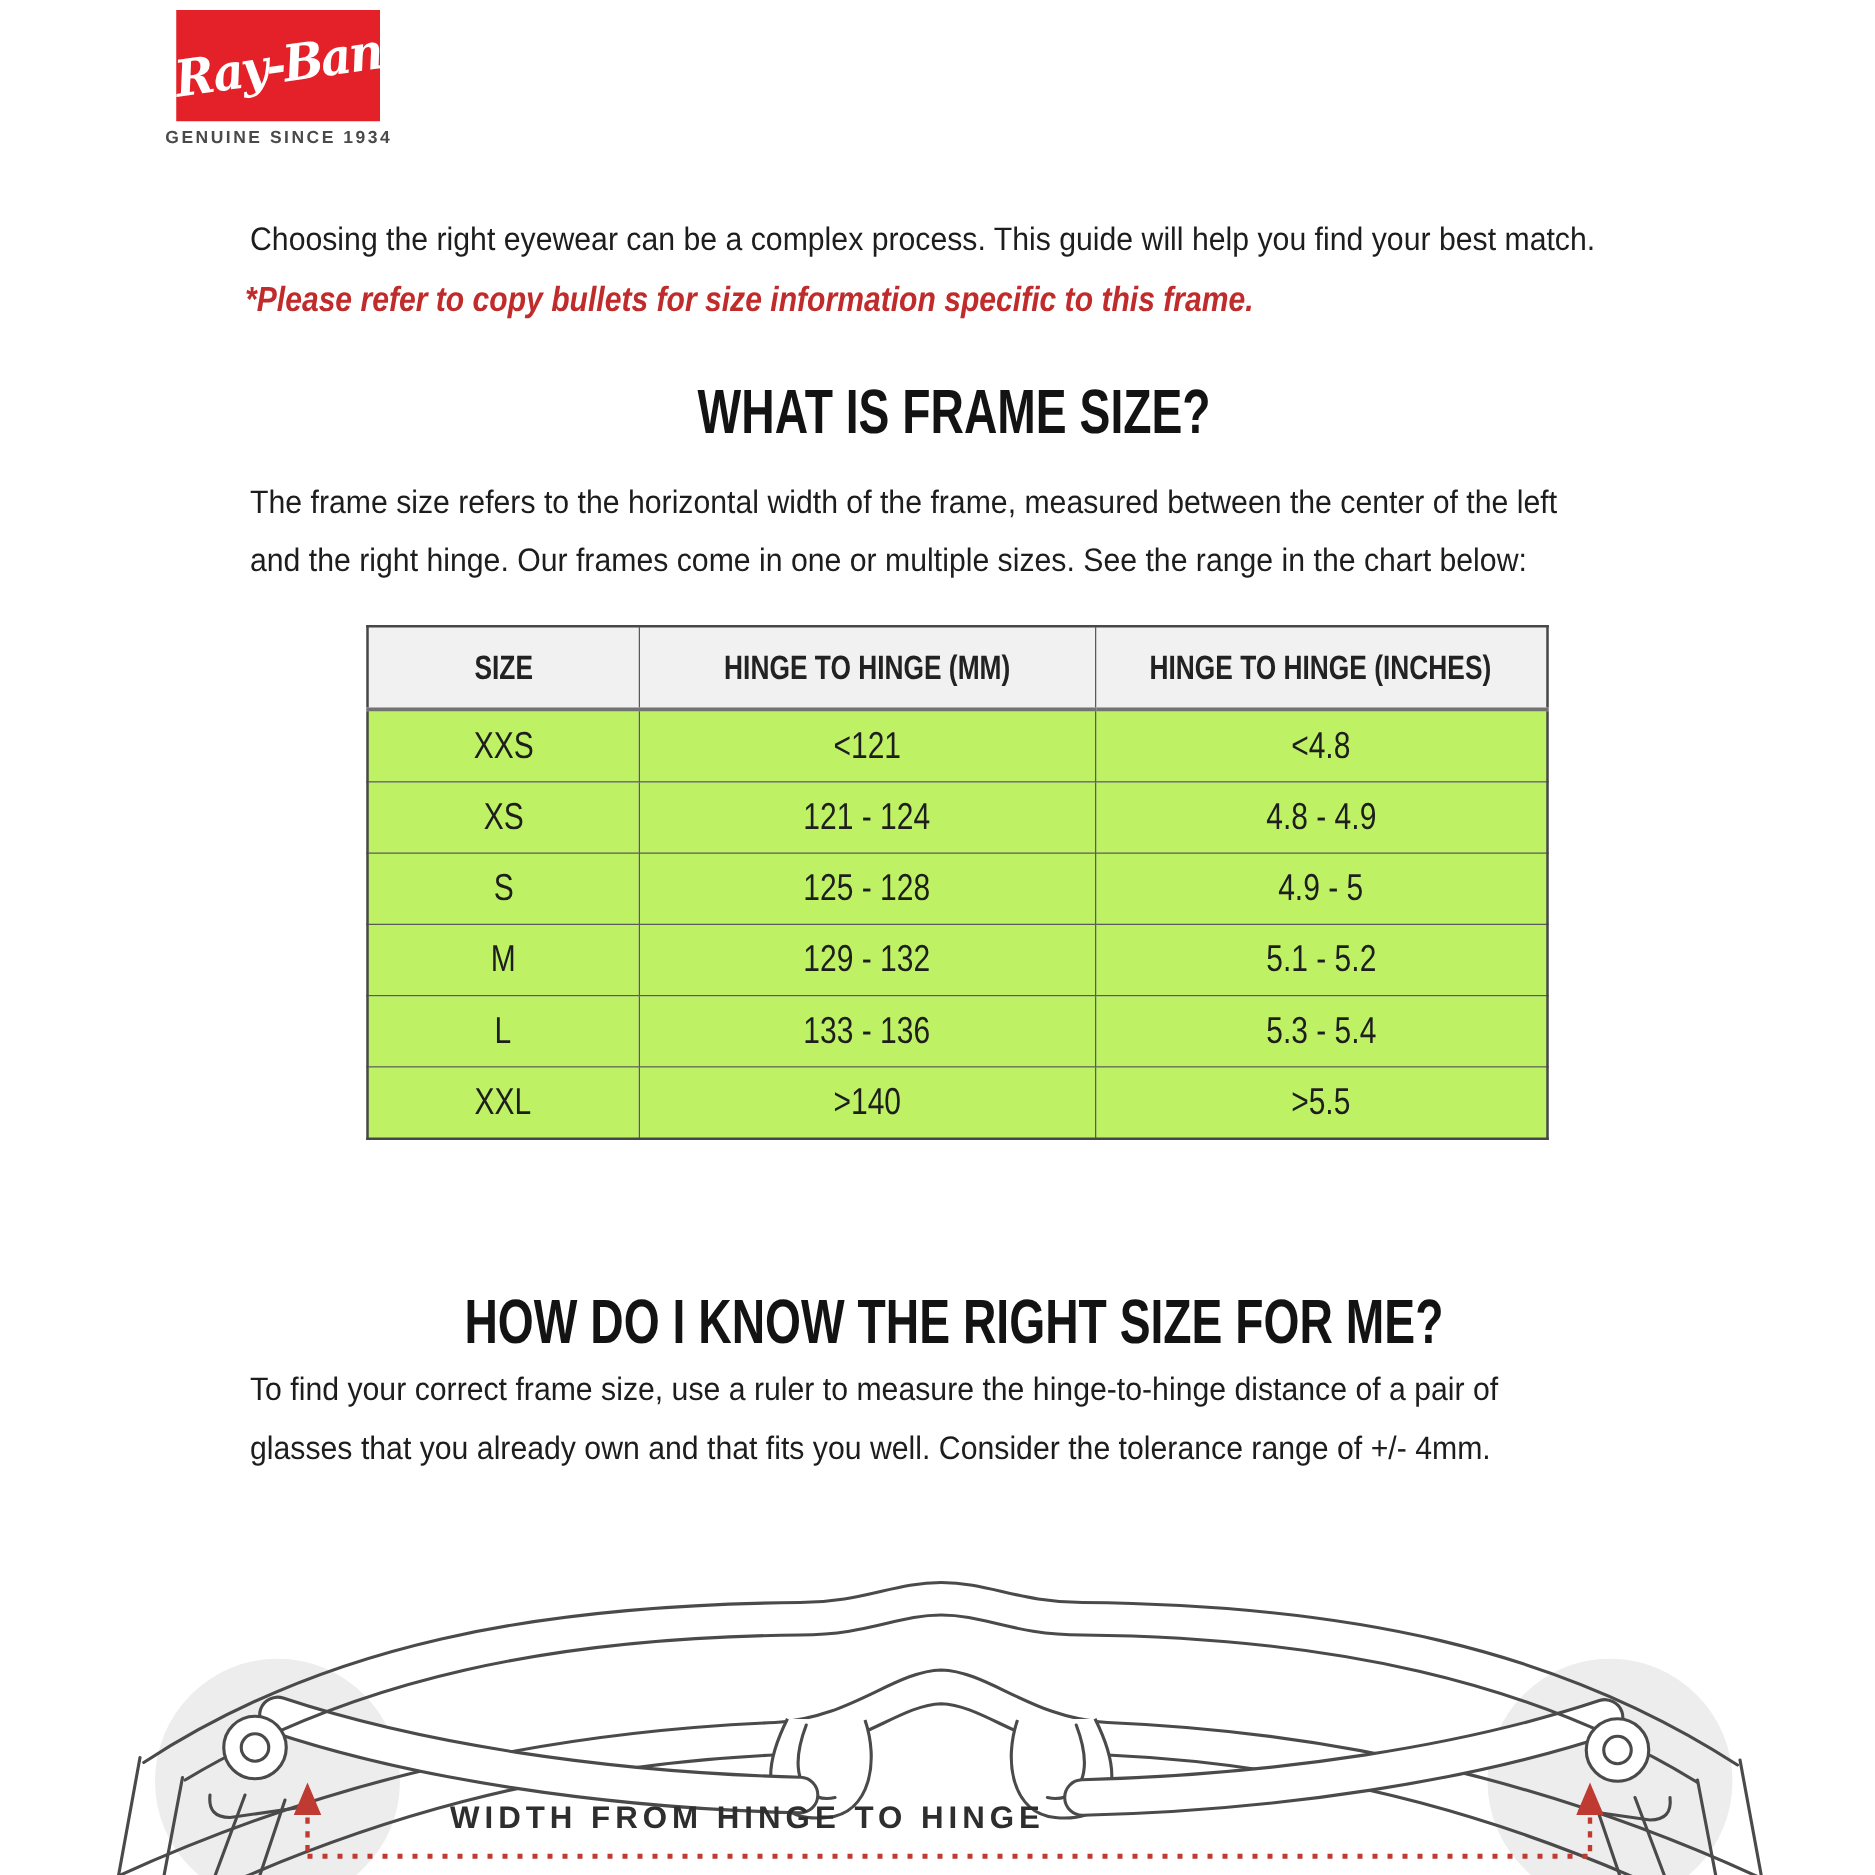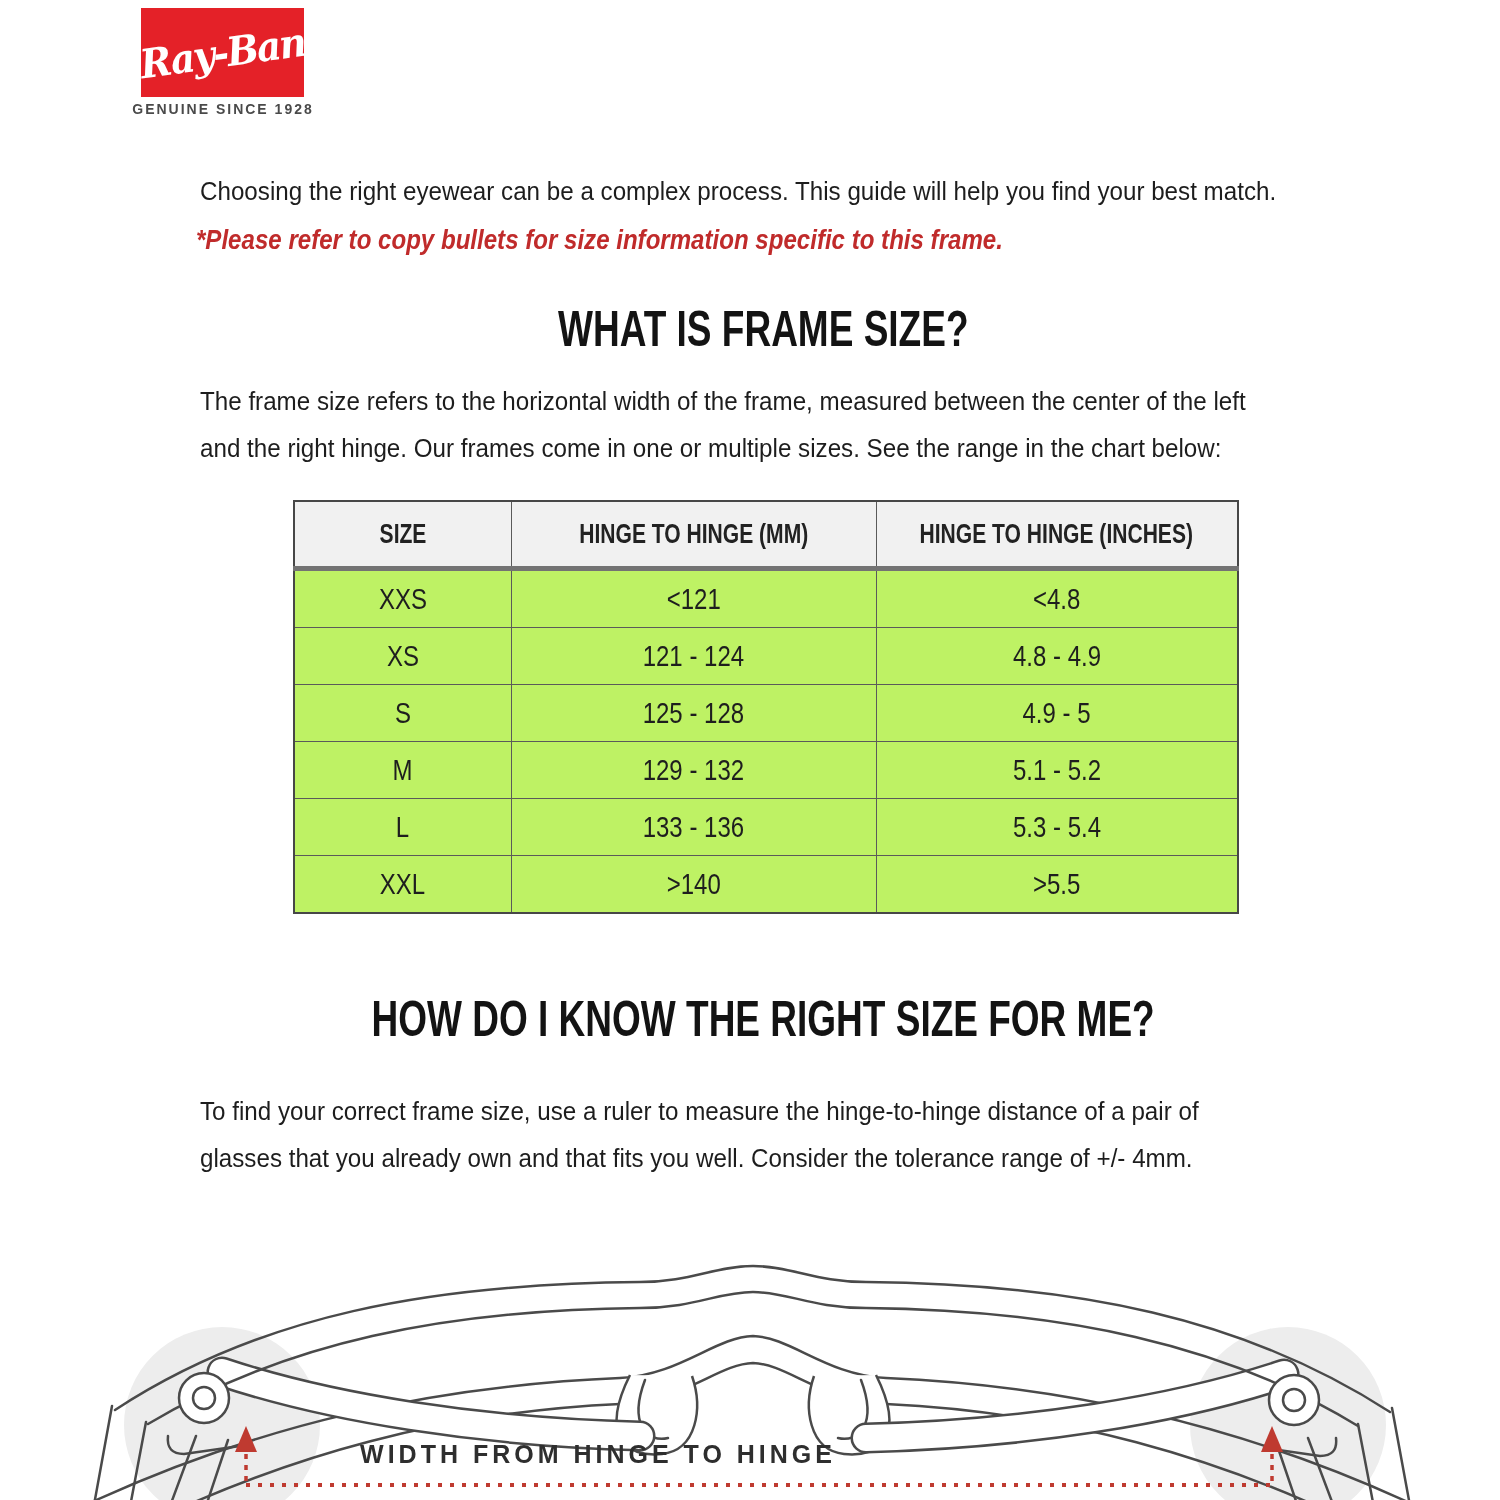--- a/index.html
+++ b/index.html
@@ -25,21 +25,21 @@
   .cond-title{
     display:inline-block;transform:scaleX(.70);transform-origin:50% 50%;
     font-size:78px;font-weight:bold;letter-spacing:0px;color:#131313;line-height:1;
   }
   .cond-h{
     display:inline-block;transform:scaleX(.74);transform-origin:50% 50%;
     font-size:50px;font-weight:bold;color:#131313;line-height:1;
   }
   .page-title{top:70px;}
   .h-frame{top:304px;}
-  .h-right{top:994px;}
+  .h-right{top:1032px;}
   
   .body-text{
     position:absolute;left:200px;font-size:26px;line-height:47px;color:#1d1d1d;
     transform:scaleX(.93);transform-origin:0 50%;white-space:pre;
   }
   .intro{top:168px;}
   .p-frame{top:378px;}
   .p-right{top:1088px;}
   .note{
     position:absolute;left:196px;top:224px;font-size:28px;font-weight:bold;font-style:italic;
@@ -52,21 +52,21 @@
   }
   .size-table col.c1{width:217px;}
   .size-table col.c2{width:365px;}
   .size-table col.c3{width:362px;}
   .size-table th,.size-table td{
     border:1px solid #5a5a5a;text-align:center;vertical-align:middle;padding:0;
   }
   .size-table{border:2px solid #474747;}
   .size-table th{
     height:64px;background:#f1f1f1;font-size:27px;font-weight:bold;color:#222;
-    border-bottom:5px solid #737373;
+    border-bottom:3px solid #737373;
   }
   .size-table td{height:56px;font-size:30px;font-weight:400;color:#1e1e1e;background:#bef264;}
   .cond-cell,.cond-th{display:inline-block;transform:scaleX(.80);transform-origin:50% 50%;white-space:nowrap;}
   .cond-th{transform:scaleX(.78);}
   
   .diagram{position:absolute;left:0;top:1240px;width:1196px;height:320px;}
   .diagram svg{position:absolute;left:0;top:0;}
   .diagram-label{
     position:absolute;left:0;right:0;top:200px;text-align:center;
     font-size:25px;font-weight:bold;letter-spacing:4px;color:#2e2e2e;white-space:nowrap;
@@ -79,21 +79,21 @@
   .accent-fill{fill:var(--accent,#BF3A30);}
 </style>
 </head>
 <body>
 
 <div class="page">
 
   <div class="logo-box">
     <span class="logo-script">Ray-Ban</span>
   </div>
-  <div class="logo-tagline">GENUINE SINCE 1928</div>
+  <div class="logo-tagline">GENUINE SINCE 1934</div>
 
 
   <div class="body-text intro">Choosing the right eyewear can be a complex process. This guide will help you find your best match.</div>
   <div class="note">*Please refer to copy bullets for size information specific to this frame.</div>
 
   <div class="center-line h-frame">
     <span class="cond-h">WHAT IS FRAME SIZE?</span>
   </div>
   <div class="body-text p-frame">The frame size refers to the horizontal width of the frame, measured between the center of the left
 and the right hinge. Our frames come in one or multiple sizes. See the range in the chart below:</div>

